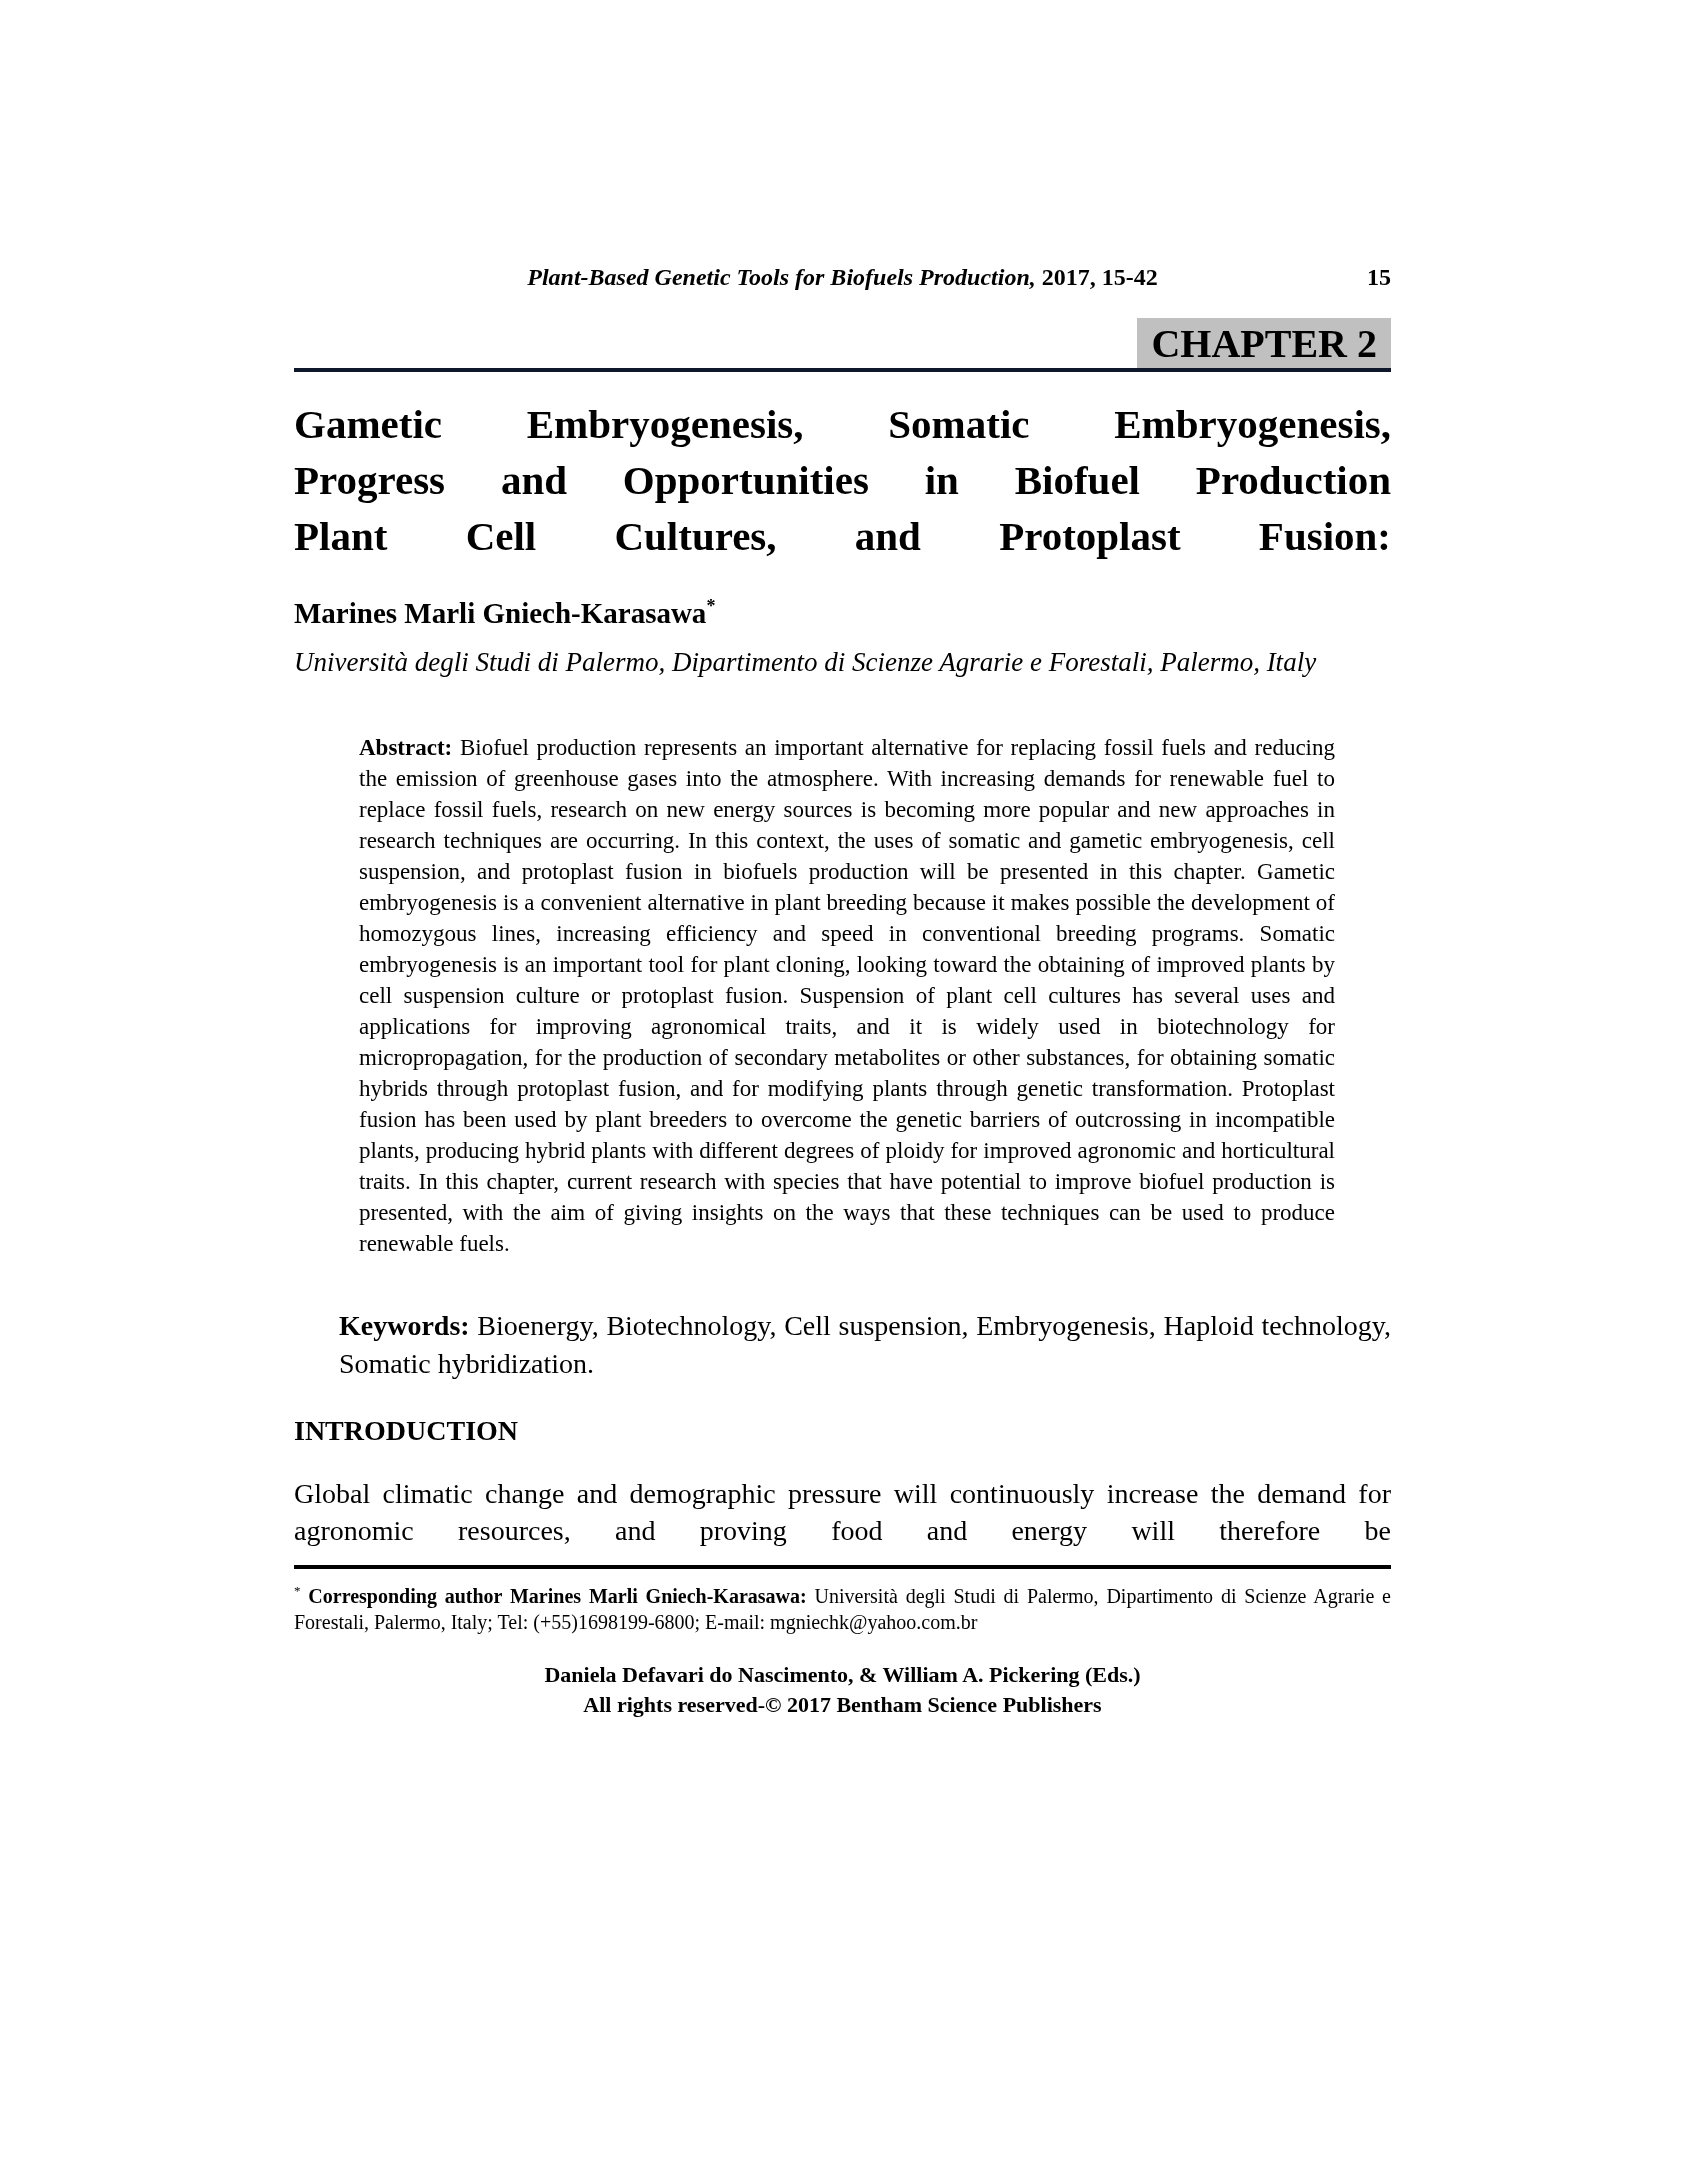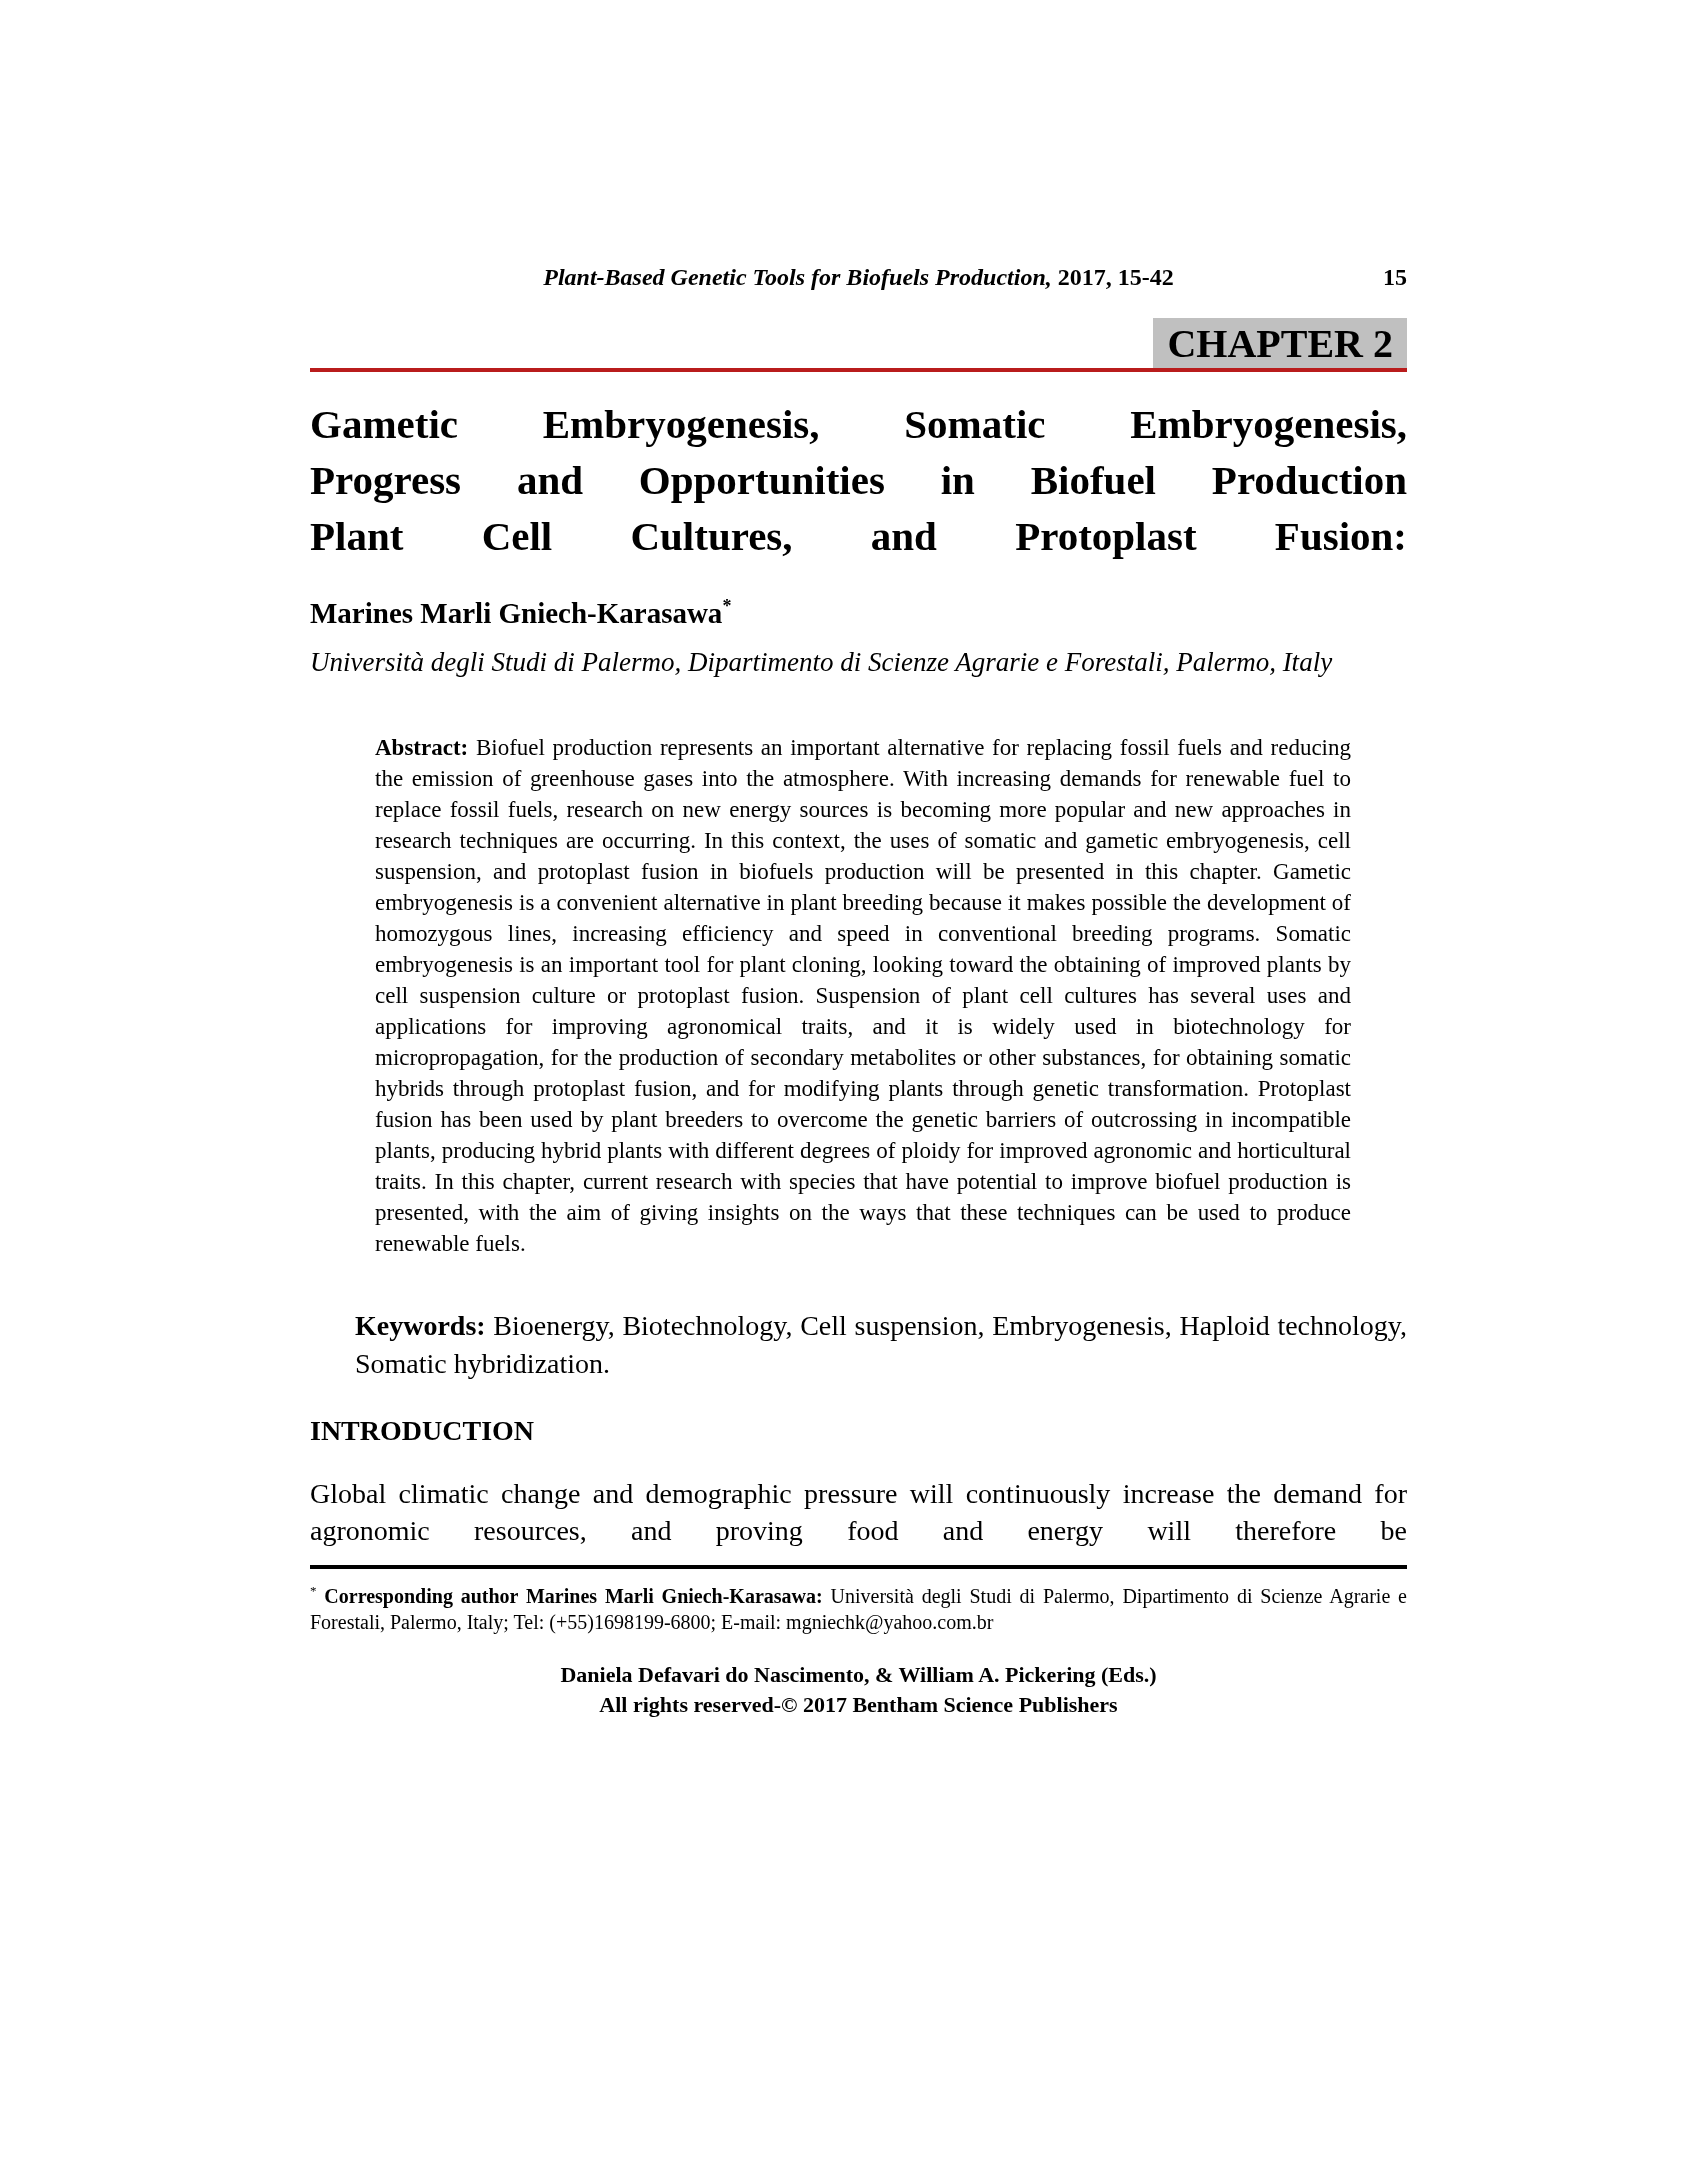--- a/index.html
+++ b/index.html
@@ -7,42 +7,42 @@
     position: relative;
     width: 1683px;
     height: 2178px;
     background: #ffffff;
     color: #000000;
     font-family: "Liberation Serif", serif;
     overflow: hidden;
   }
   .content {
     position: absolute;
-    left: 310px;
+    left: 294px;
     top: 262px;
     width: 1097px;
   }
   .running-head {
     position: relative;
     text-align: center;
     font-size: 24px;
     line-height: 30px;
     font-weight: bold;
   }
   .running-head .book-title { font-style: italic; }
   .running-head .page-num {
     position: absolute;
     right: 0;
     top: 0;
     font-weight: bold;
     font-style: normal;
   }
   .chapter-row {
     margin-top: 26px;
-    border-bottom: 4px solid #b91c1c;
+    border-bottom: 4px solid #0f172a;
     text-align: right;
   }
   .chapter-badge {
     display: inline-block;
     background: #c0c0c0;
     font-weight: bold;
     font-size: 40px;
     line-height: 48px;
     padding: 2px 14px 0 14px;
     vertical-align: bottom;

